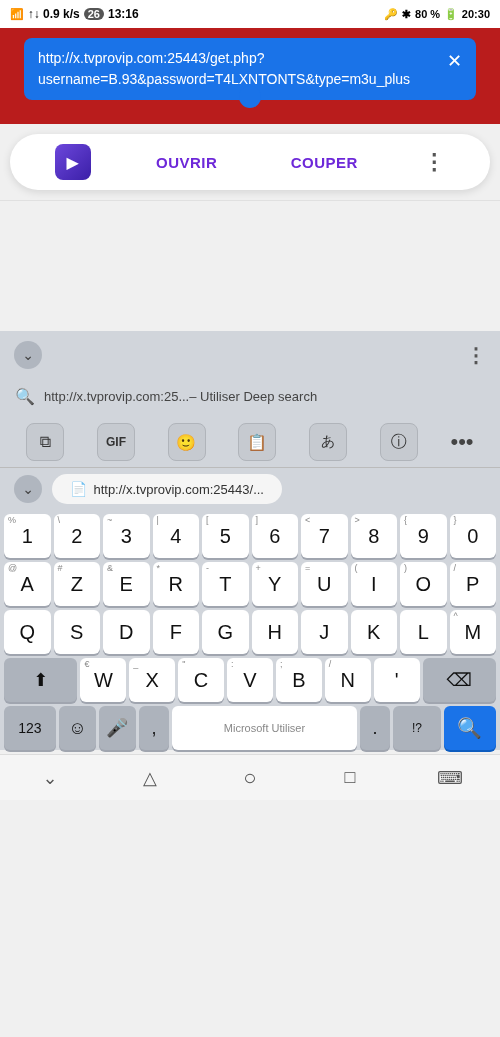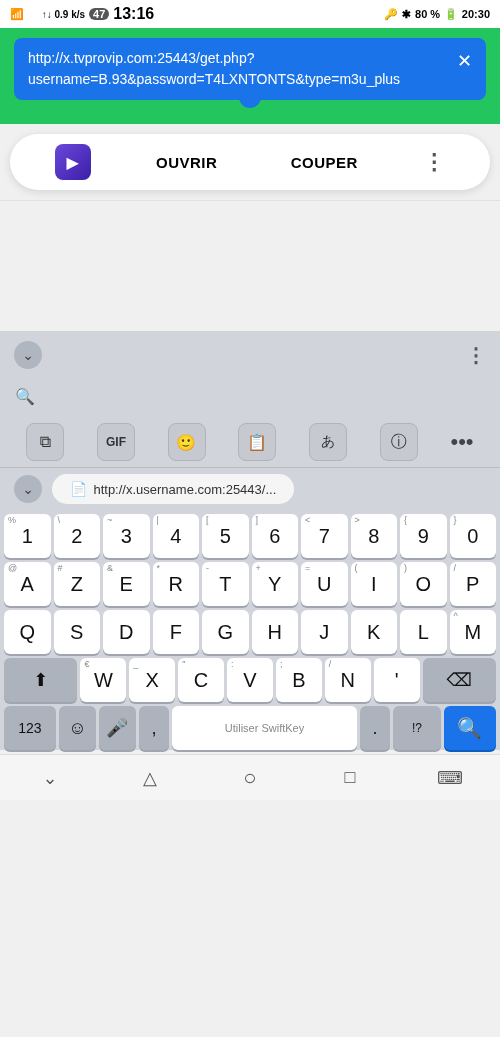--- a/index.html
+++ b/index.html
@@ -15,22 +15,22 @@
       justify-content: space-between;
       padding: 0 10px;
       font-size: 11px;
       font-weight: 600;
     }
     .status-left { display: flex; align-items: center; gap: 4px; }
     .status-right { display: flex; align-items: center; gap: 4px; font-size: 11px; }
 
     
     .browser-area {
-      background: #22c55e;
-      padding: 10px 14px 14px;
+      background: #b91c1c;
+      padding: 10px 24px 14px;
     }
 
     
     .url-bar {
       background: #1a73e8;
       border-radius: 8px;
       padding: 10px 14px;
       margin-bottom: 10px;
       position: relative;
       display: flex;
@@ -77,21 +77,21 @@
       width: 36px; height: 36px;
       background: linear-gradient(135deg, #6c47db, #3b1fa8);
       border-radius: 8px;
       display: flex; align-items: center; justify-content: center;
       color: #fff;
       font-size: 16px;
     }
     .context-menu-btn {
       font-size: 15px;
       font-weight: 600;
-      color: #000000;
+      color: #6d28d9;
       cursor: pointer;
       padding: 4px 8px;
       letter-spacing: 0.5px;
     }
     .context-menu-more {
       font-size: 22px;
       color: #555;
       cursor: pointer;
       font-weight: 700;
     }
@@ -267,23 +267,23 @@
       display: flex; align-items: center; justify-content: center;
       cursor: pointer; font-size: 18px; color: #555;
     }
   </style>
 </head>
 <body>
 
 <div class="status-bar">
   <div class="status-left">
     <span>📶</span>
-    <span style="font-size:10px;margin-left:14px;">↑↓ 0.9 k/s</span>
-    <span style="font-size:11px;background:#555;color:#fff;border-radius:10px;padding:0 4px;">47</span>
-    <span style="font-size:16px;">13:16</span>
+    <span style="font-size:12px;">↑↓ 0.9 k/s</span>
+    <span style="font-size:11px;background:#555;color:#fff;border-radius:10px;padding:0 4px;">26</span>
+    <span style="font-size:12px;">13:16</span>
   </div>
   <div class="status-right">
     <span>🔑</span>
     <span>✱</span>
     <span>80 %</span>
     <span>🔋</span>
     <span style="font-weight:700;">20:30</span>
   </div>
 </div>
 
@@ -310,20 +310,21 @@
 
 <div class="swiftkey-top">
   <div class="swiftkey-chevron">
     <span>⌄</span>
   </div>
   <span class="swiftkey-dots">⋮</span>
 </div>
 
 <div class="deep-search-row">
   <div class="search-icon-circle">🔍</div>
+  <span class="deep-search-text">http://x.tvprovip.com:25...– Utiliser Deep search</span>
 </div>
 
 <div class="keyboard-icons-row">
   <div class="kb-icon">
     <span>⧉</span>
   </div>
   <div class="kb-icon">
     <span style="font-size:12px;font-weight:700;">GIF</span>
   </div>
   <div class="kb-icon">
@@ -340,21 +341,21 @@
   </div>
   <span class="kb-icon-plain">•••</span>
 </div>
 
 <div class="clipboard-row">
   <div class="clipboard-chevron">
     <span>⌄</span>
   </div>
   <div class="clipboard-suggestion">
     <span class="clipboard-icon">📄</span>
-    <span>http://x.username.com:25443/...</span>
+    <span>http://x.tvprovip.com:25443/...</span>
   </div>
 </div>
 
 <div class="keyboard">
 
   <div class="key-row">
     <div class="key"><span class="key-sub">%</span>1</div>
     <div class="key"><span class="key-sub">\</span>2</div>
     <div class="key"><span class="key-sub">~</span>3</div>
     <div class="key"><span class="key-sub">|</span>4</div>
@@ -411,21 +412,21 @@
   <div class="key-row" style="">
     <div class="key key-special key-123" style="font-size:14px;">123</div>
     <div class="key key-special key-emoji">
       <span>☺</span>
     </div>
     <div class="key key-special key-mic">
       <span>🎤</span>
     </div>
     <div class="key key-special key-comma">,</div>
     <div class="key key-space">
-      <span style="font-size:11px;color:#888;">Utiliser SwiftKey</span>
+      <span style="font-size:11px;color:#888;">Microsoft Utiliser</span>
     </div>
     <div class="key key-special key-dot">.</div>
     <div class="key key-special" style="font-size:12px;flex:1.3;">!?</div>
     <div class="key-search-btn">
       <span style="color:#fff;font-size:20px;">🔍</span>
     </div>
   </div>
 
 </div>
 

